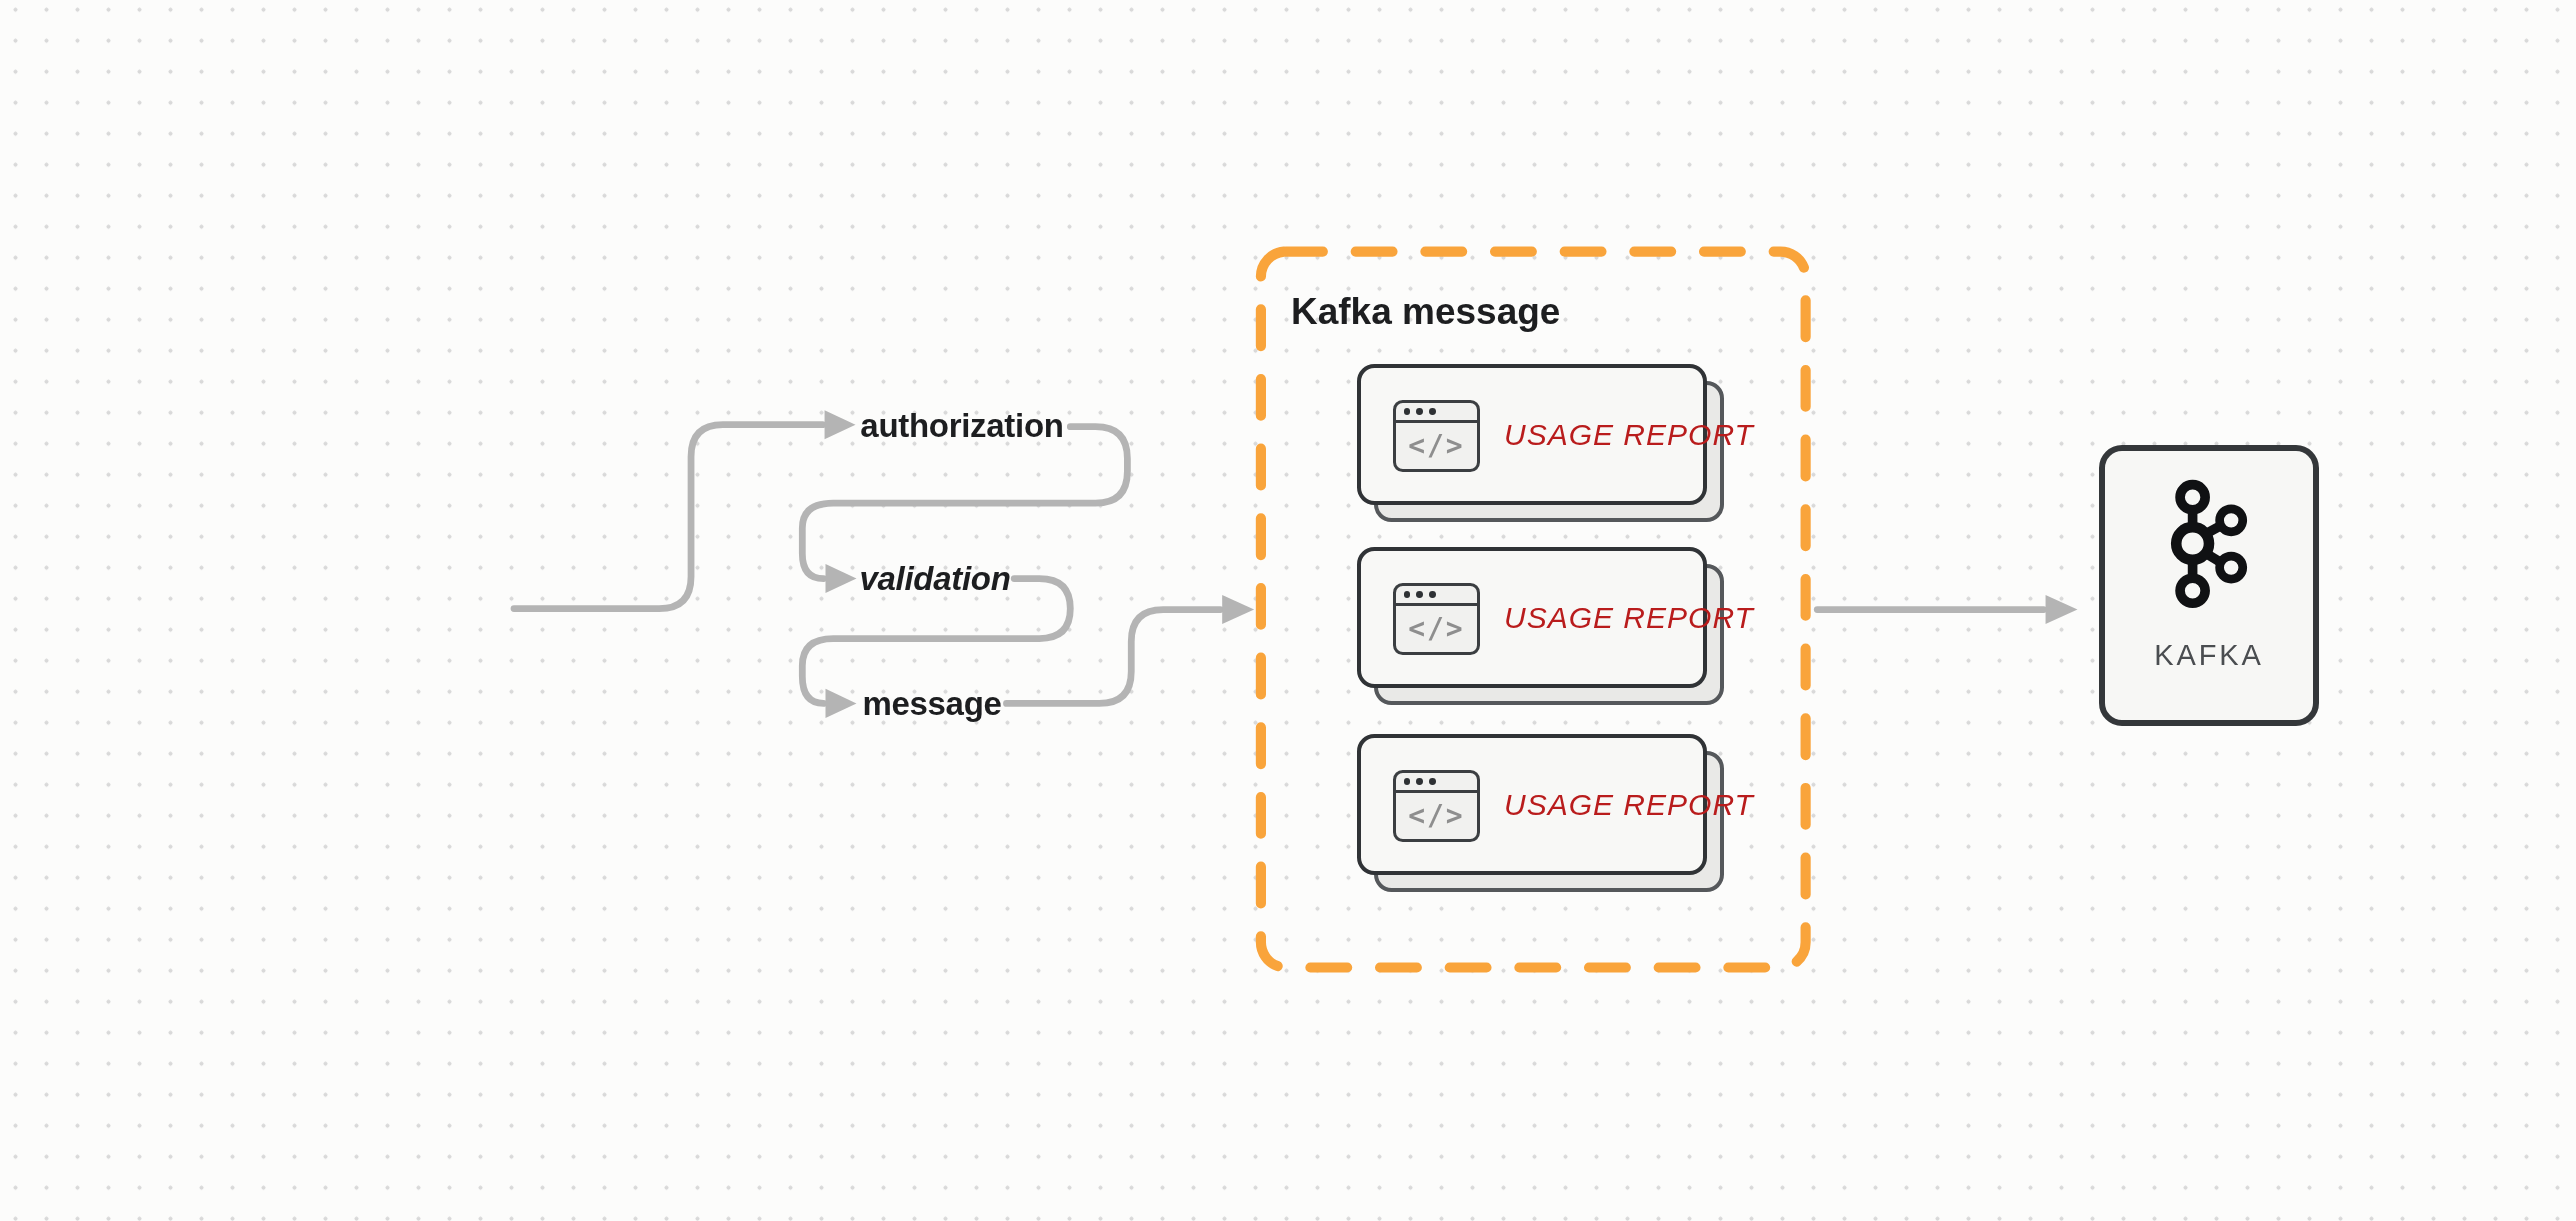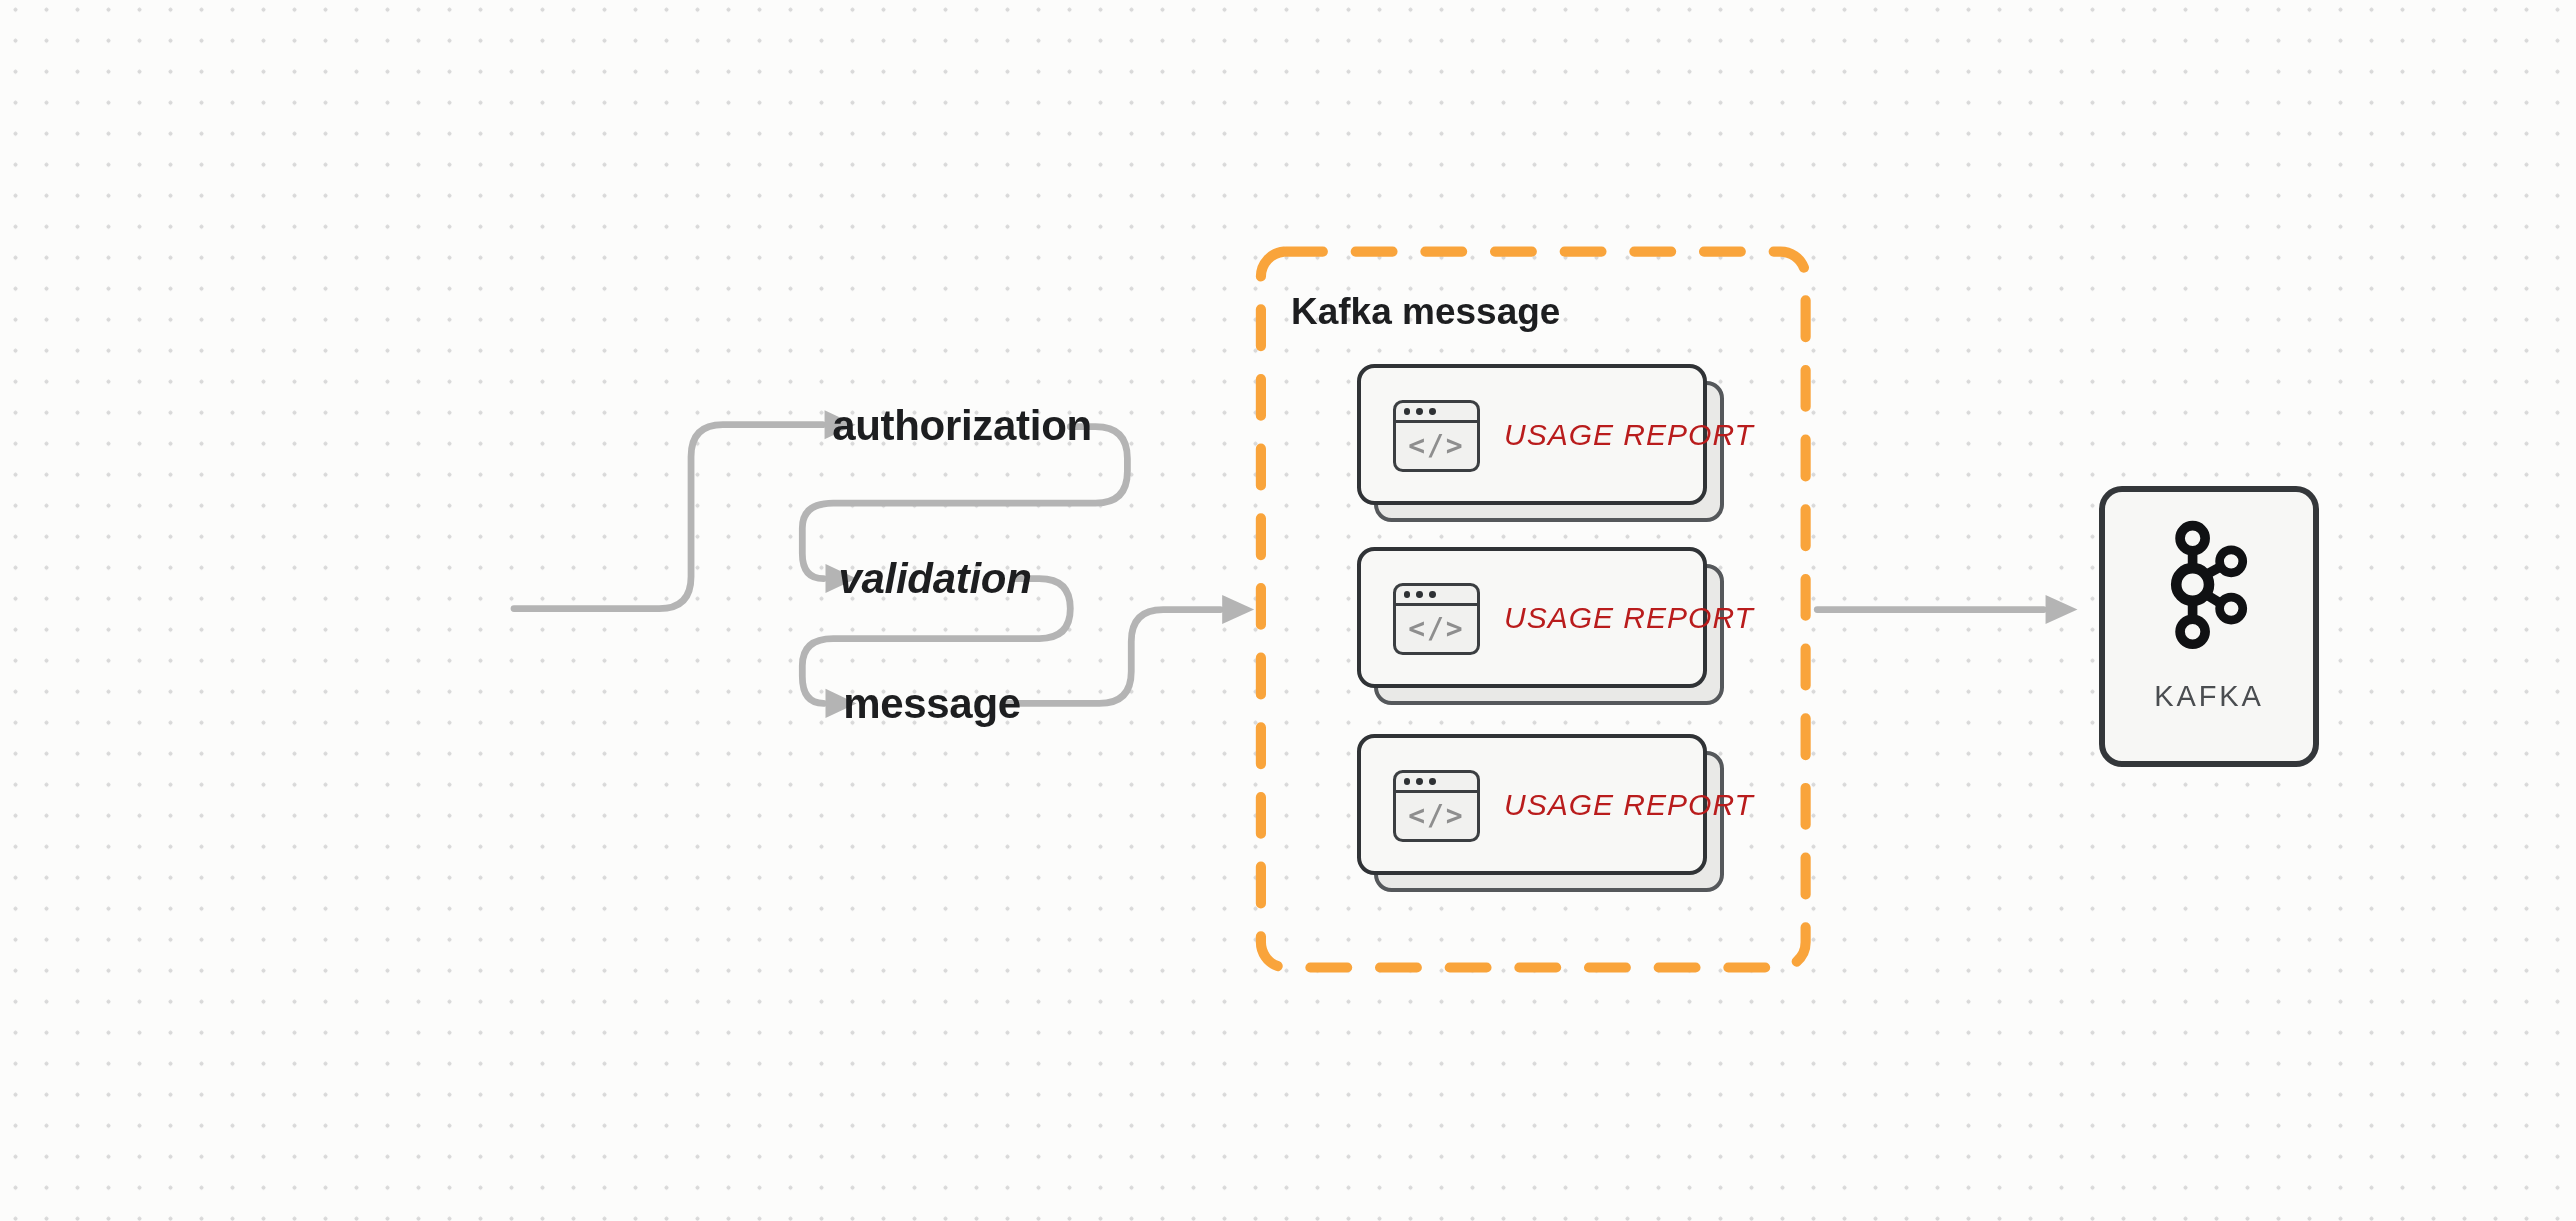--- a/index.html
+++ b/index.html
@@ -10,29 +10,29 @@
     background-image:radial-gradient(circle,#d9d9d9 1.8px,transparent 2.3px);
     background-size:31px 31px;
     background-position:0px -5.8px;
     font-family:"Liberation Sans",sans-serif;
     overflow:hidden;
   }
   svg.connectors{position:absolute;left:0;top:0;width:2576px;height:1221px;}
 
   .node{position:absolute;background:#f7f7f5;border:6.8px solid #34373a;box-sizing:border-box;}
   .node-usage{left:258px;top:505px;width:252px;height:218px;border-radius:25px;}
-  .node-kafka{left:2099px;top:486px;width:220px;height:281px;border-radius:23px;}
+  .node-kafka{left:2099px;top:445px;width:220px;height:281px;border-radius:23px;}
   .node-icon{position:absolute;left:50%;transform:translateX(-50%);}
   .usage-monitor{top:25px;}
   .kafka-logo{top:25px;}
   .node-label{position:absolute;left:0;right:0;text-align:center;transform:translateY(-50%);white-space:nowrap;}
   .usage-label{top:152px;font-size:26px;letter-spacing:1.2px;color:#595c5f;}
   .kafka-label{top:204px;font-size:29px;letter-spacing:2.9px;color:#4a4d50;}
 
-  .flow-label{position:absolute;transform:translate(-50%,-50%);font-size:42px;font-weight:600;color:#1d1e20;letter-spacing:-0.3px;white-space:nowrap;}
+  .flow-label{position:absolute;transform:translate(-50%,-50%);font-size:33px;font-weight:600;color:#1d1e20;letter-spacing:-0.3px;white-space:nowrap;}
   .fl-auth{left:962px;top:426px;}
   .fl-valid{left:935px;top:579px;font-style:italic;}
   .fl-batch{left:932px;top:704px;}
 
   .km-title{position:absolute;left:1291px;top:312px;transform:translateY(-50%);font-size:37px;font-weight:700;color:#1d1e20;white-space:nowrap;}
 
   .card{position:absolute;left:1357px;width:350px;height:141px;}
   .card-1{top:364px;}
   .card-2{top:547px;}
   .card-3{top:734px;}

